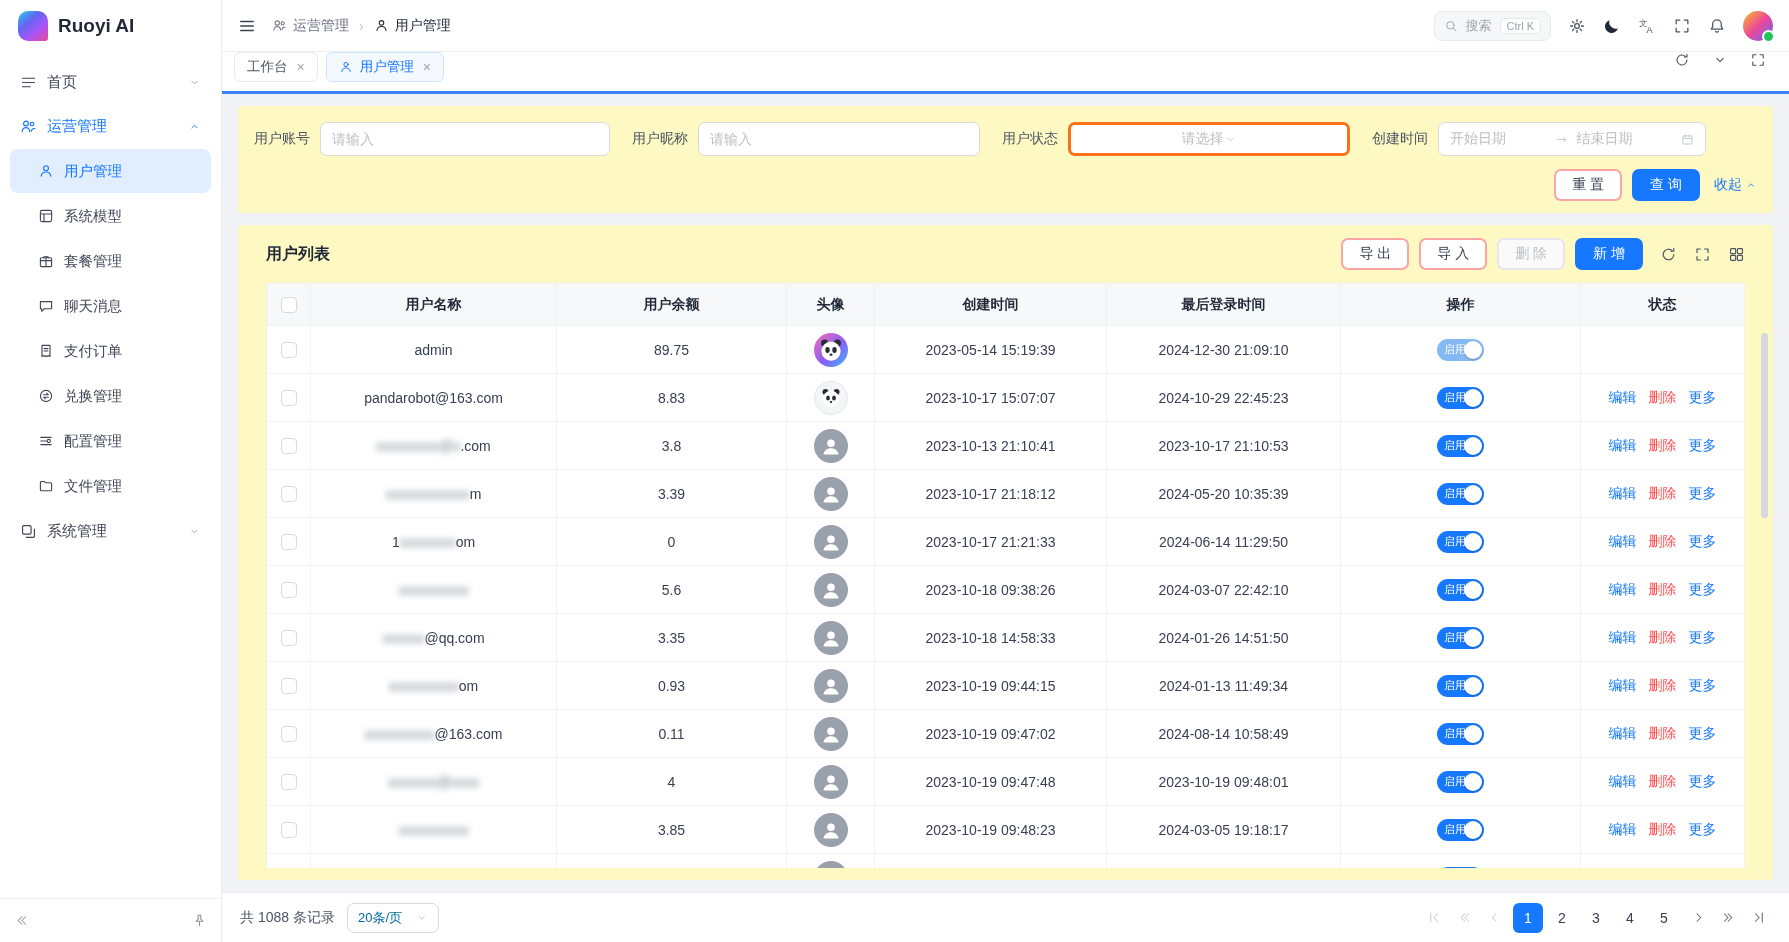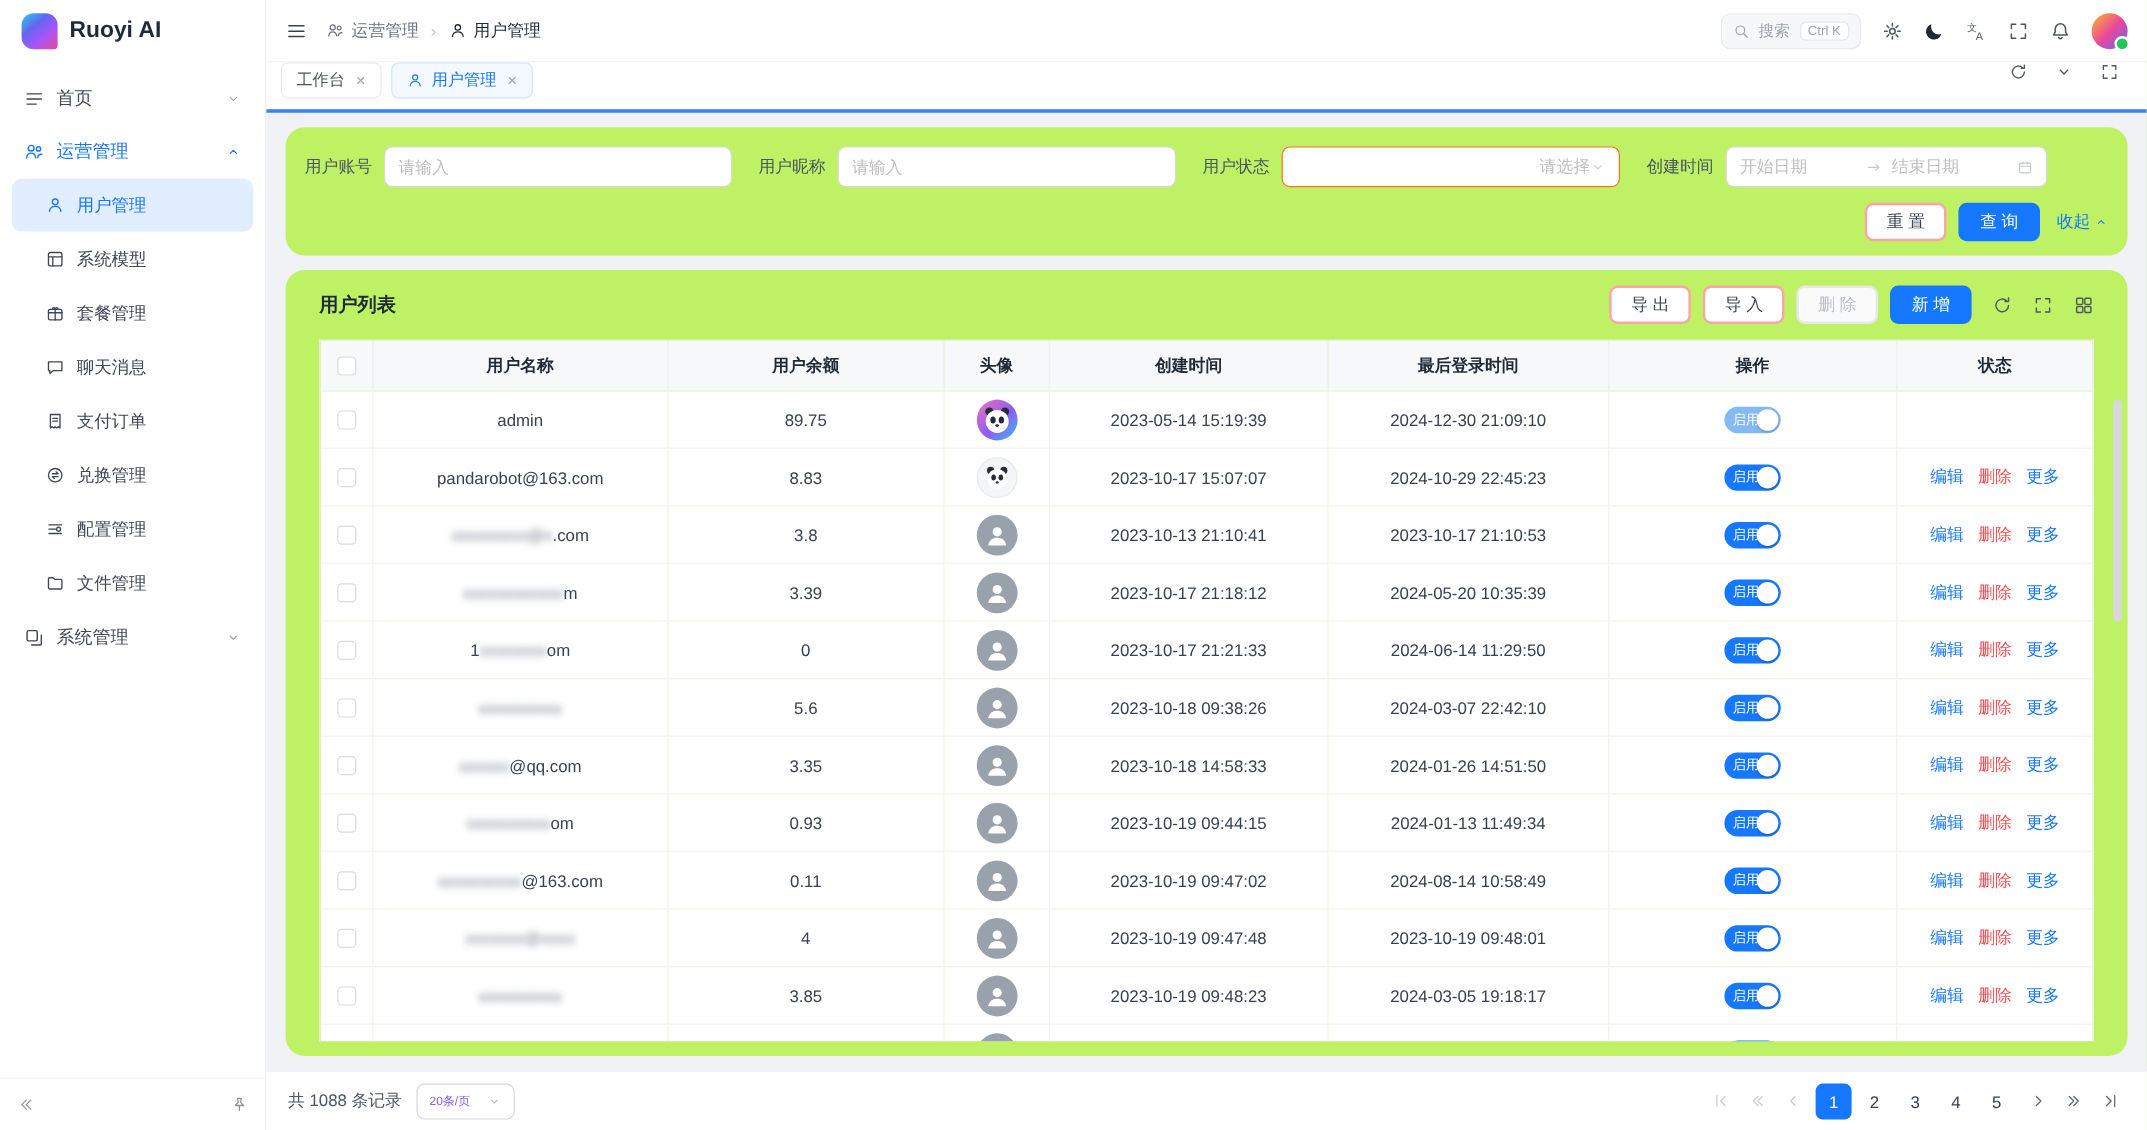--- a/index.html
+++ b/index.html
@@ -50,30 +50,30 @@
 .tabs{display:flex;align-items:center}
 .tab{display:flex;align-items:center;gap:7px;height:30px;padding:0 12px;border:1px solid #e8eaed;border-radius:6px;margin-right:8px;cursor:pointer;color:#4b5563;font-size:13.5px;background:#fff}
 .tab-active{color:#1677ff;border-color:#cfe4ff;background:#f4f9ff}
 .tab .ic{width:14px;height:14px}
 .tab-x{color:#9ca3af;font-size:14px;line-height:1;margin-left:2px;cursor:pointer}
 .tabbar-right{margin-left:auto;display:flex;align-items:center}
 .tbr{width:16px;height:16px;color:#4b5563;margin:0 11px;cursor:pointer}
 .tbr.sep{border-left:none}
 
 .content{flex:1;padding:12px 16px;overflow:hidden;display:flex;flex-direction:column;min-height:0}
-.card{background:#bef264;border-radius:16px}
+.card{background:#fef9c3;border-radius:4px}
 
 .filter-card{padding:16px 16px 12px;margin-bottom:12px}
 .f-row{display:flex;align-items:center}
 .f-group{display:flex;align-items:center;margin-right:22px}
 .f-label{color:#4b5563;margin-right:10px;white-space:nowrap}
 .f-input{height:34px;border:1px solid #d9d9d9;border-radius:7px;padding:0 11px;font-size:14px;color:#333;background:#fff;outline:none;font-family:inherit}
 .f-input::placeholder{color:#bfbfbf}
 .w290{width:290px}.w280{width:282px}
-.f-select{width:282px;height:34px;border:1px solid #f97316;border-radius:7px;display:flex;align-items:center;justify-content:flex-end;padding:0 11px;color:#bfbfbf;cursor:pointer;background:#fff}
+.f-select{width:282px;height:34px;border:3px solid #f97316;border-radius:7px;display:flex;align-items:center;justify-content:center;padding:0 11px;color:#bfbfbf;cursor:pointer;background:#fff}
 .f-select .ic,.f-range .ic{width:13px;height:13px;color:#c3c6cc}
 .f-range{width:268px;height:34px;border:1px solid #d9d9d9;border-radius:7px;display:flex;align-items:center;gap:9px;padding:0 11px;color:#bfbfbf;cursor:pointer;background:#fff}
 .f-range .grow{flex:1}
 .f-actions{display:flex;justify-content:flex-end;align-items:center;gap:10px;margin-top:13px}
 .btn{height:32px;padding:0 16px;border:2px solid #fca5a5;border-radius:7px;background:#fff;font-size:14px;color:#374151;cursor:pointer;font-family:inherit}
 .btn-primary{background:#1677ff;border-color:#1677ff;color:#fff}
 .btn-disabled{color:#bcc0c8;background:#fafafa;cursor:not-allowed;border-color:#e5e7eb}
 .link-collapse{color:#1677ff;display:inline-flex;align-items:center;gap:3px;cursor:pointer;margin-left:4px}
 .link-collapse .ic{width:12px;height:12px}
 
@@ -100,21 +100,21 @@
 .switch{position:relative;width:47px;height:22px;border-radius:11px;background:#1677ff;color:#fff;font-size:11px;display:inline-flex;align-items:center;padding-left:7px;cursor:pointer}
 .switch .knob{position:absolute;right:2px;top:2px;width:18px;height:18px;border-radius:50%;background:#fff;box-shadow:0 1px 2px rgba(0,0,0,.25)}
 .switch-light{background:#85b9f3}
 .td-act{gap:12px}
 .td-act a{color:#1677ff;cursor:pointer;text-decoration:none}
 .td-act a.del{color:#ff4d4f}
 .scroll-thumb{position:absolute;right:5px;top:108px;width:7px;height:185px;border-radius:4px;background:#d6d8dc;cursor:pointer}
 
 .pagebar{height:50px;background:#fff;border-top:1px solid #ececf0;display:flex;align-items:center;padding:0 18px;gap:12px}
 .total{color:#4b5563}
-.psize{display:flex;align-items:center;gap:14px;border:1px solid #d9d9d9;border-radius:7px;height:30px;padding:0 10px;color:#8b5cf6;cursor:pointer;font-size:10px}
+.psize{display:flex;align-items:center;gap:14px;border:1px solid #d9d9d9;border-radius:7px;height:30px;padding:0 10px;color:#0369a1;cursor:pointer;font-size:13px}
 .psize .ic{width:12px;height:12px;color:#b3b7be}
 .pager{margin-left:auto;display:flex;align-items:center;gap:4px}
 .pga{width:26px;height:26px;color:#5f6672;display:inline-flex;align-items:center;justify-content:center;cursor:pointer}
 .pga svg{width:15px;height:15px}
 .pga.dis{color:#c9cdd4}
 .pages{display:inline-flex;gap:4px;margin:0 2px}
 .pgn{width:30px;height:30px;border:none;background:transparent;border-radius:6px;color:#374151;font-size:14px;cursor:pointer;font-family:inherit}
 .pgn-cur{background:#1677ff;color:#fff}
 </style>
 </head>

